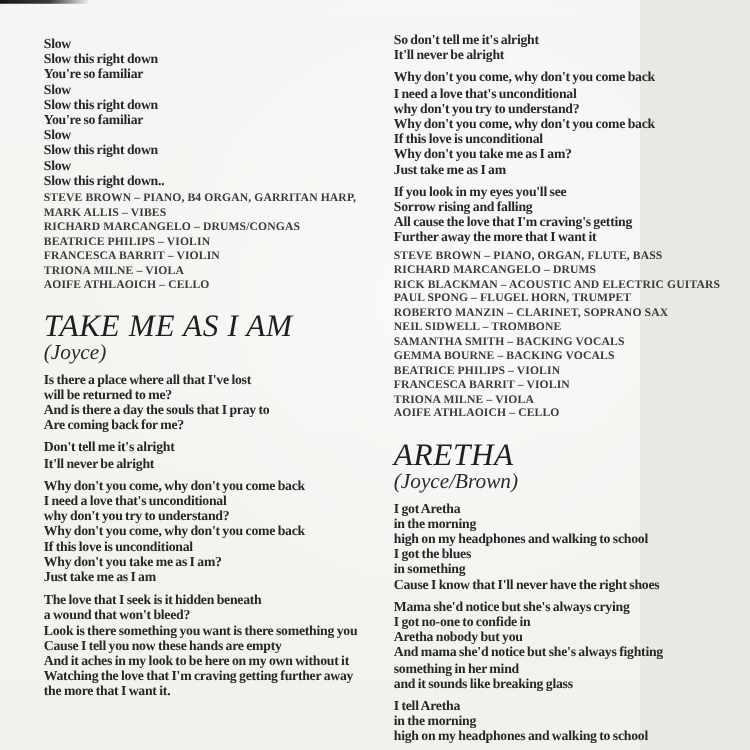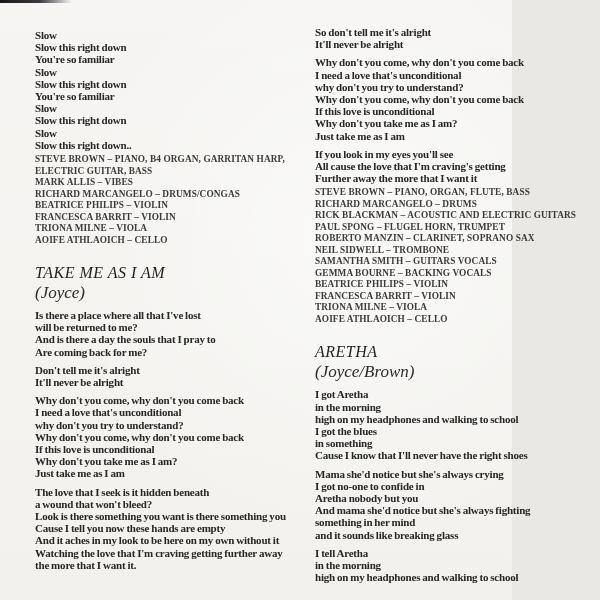--- a/index.html
+++ b/index.html
@@ -54,21 +54,21 @@
     font-weight: 700;
     letter-spacing: 0.1px;
     white-space: nowrap;
     color: #3b3b3b;
   }
 
   .song-title {
     margin-top: 15px;
     font-style: italic;
     font-weight: 400;
-    font-size: 16px;
+    font-size: 25px;
     line-height: 24px;
     letter-spacing: 0.5px;
     color: #1f1f1f;
     white-space: nowrap;
   }
   .song-writer {
     font-style: italic;
     font-size: 17px;
     line-height: 15px;
     color: #2b2b2b;
@@ -92,21 +92,20 @@
           <div class="line">You're so familiar</div>
           <div class="line">Slow</div>
           <div class="line">Slow this right down</div>
           <div class="line">Slow</div>
           <div class="line">Slow this right down..</div>
         </div>
     </div>
 
     <div class="credits">
         <div class="line">STEVE BROWN – PIANO, B4 ORGAN, GARRITAN HARP,</div>
-        <div class="line">ELECTRIC GUITAR, BASS</div>
         <div class="line">MARK ALLIS – VIBES</div>
         <div class="line">RICHARD MARCANGELO – DRUMS/CONGAS</div>
         <div class="line">BEATRICE PHILIPS – VIOLIN</div>
         <div class="line">FRANCESCA BARRIT – VIOLIN</div>
         <div class="line">TRIONA MILNE – VIOLA</div>
         <div class="line">AOIFE ATHLAOICH – CELLO</div>
       </div>
 
     <div class="song-title">TAKE ME AS I AM</div>
     <div class="song-writer">(Joyce)</div>
@@ -153,33 +152,34 @@
           <div class="line">Why don't you come, why don't you come back</div>
           <div class="line">I need a love that's unconditional</div>
           <div class="line">why don't you try to understand?</div>
           <div class="line">Why don't you come, why don't you come back</div>
           <div class="line">If this love is unconditional</div>
           <div class="line">Why don't you take me as I am?</div>
           <div class="line">Just take me as I am</div>
         </div>
         <div class="stanza">
           <div class="line">If you look in my eyes you'll see</div>
+          <div class="line">Sorrow rising and falling</div>
           <div class="line">All cause the love that I'm craving's getting</div>
           <div class="line">Further away the more that I want it</div>
         </div>
       </div>
 
     <div class="credits">
         <div class="line">STEVE BROWN – PIANO, ORGAN, FLUTE, BASS</div>
         <div class="line">RICHARD MARCANGELO – DRUMS</div>
         <div class="line">RICK BLACKMAN – ACOUSTIC AND ELECTRIC GUITARS</div>
         <div class="line">PAUL SPONG – FLUGEL HORN, TRUMPET</div>
         <div class="line">ROBERTO MANZIN – CLARINET, SOPRANO SAX</div>
         <div class="line">NEIL SIDWELL – TROMBONE</div>
-        <div class="line">SAMANTHA SMITH – GUITARS VOCALS</div>
+        <div class="line">SAMANTHA SMITH – BACKING VOCALS</div>
         <div class="line">GEMMA BOURNE – BACKING VOCALS</div>
         <div class="line">BEATRICE PHILIPS – VIOLIN</div>
         <div class="line">FRANCESCA BARRIT – VIOLIN</div>
         <div class="line">TRIONA MILNE – VIOLA</div>
         <div class="line">AOIFE ATHLAOICH – CELLO</div>
       </div>
 
     <div class="song-title">ARETHA</div>
     <div class="song-writer">(Joyce/Brown)</div>
 

